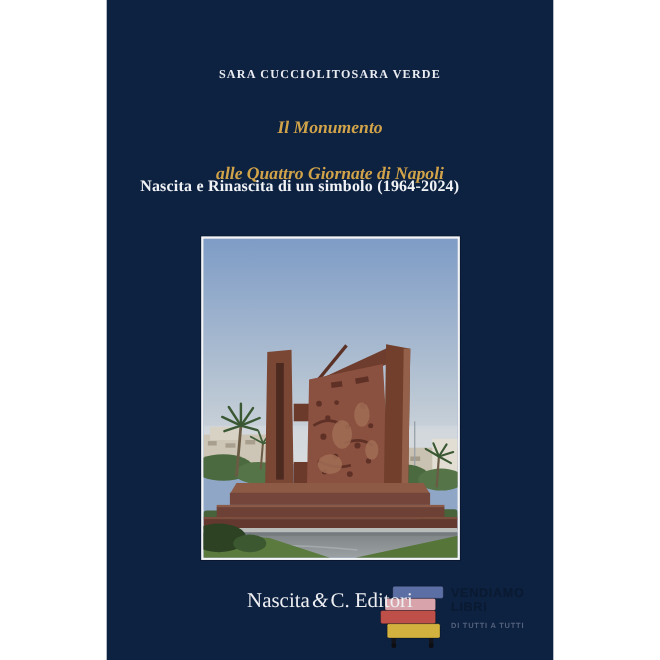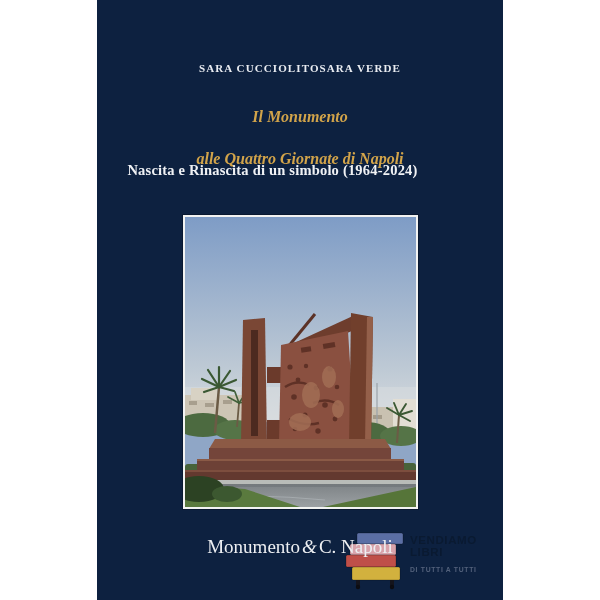--- a/index.html
+++ b/index.html
@@ -237,21 +237,21 @@
         <path d="M0,281 q70,-5 140,2" stroke="#aeb3b6" stroke-width="1.2" fill="none" opacity="0.7"></path>
 
         <polygon points="0,268 60,272 115,290 0,290" fill="#5a7a3e"></polygon>
         <ellipse cx="14" cy="272" rx="25" ry="13" fill="#2c4223"></ellipse>
         <ellipse cx="42" cy="277" rx="15" ry="8" fill="#3c5830"></ellipse>
         <polygon points="138,290 231,270 231,290" fill="#567539"></polygon>
       </svg>
     </div>
 
     <div class="publisher">
-      <span>Monumento</span><span class="amp">&amp;</span><span>C. Napoli</span>
+      <span>Nascita</span><span class="amp">&amp;</span><span>C. Editori</span>
     </div>
 
     <div class="bookseller-logo">
       <svg width="62" height="60" viewBox="0 0 62 60" xmlns="http://www.w3.org/2000/svg">
         <rect x="14" y="3" width="46" height="11" rx="1.5" stroke="rgba(0,0,0,0.3)" stroke-width="0.8" fill="#5b6fa5"></rect>
         <rect x="7" y="14" width="46" height="11" rx="1.5" stroke="rgba(0,0,0,0.3)" stroke-width="0.8" fill="#d8a3ab"></rect>
         <rect x="3" y="25" width="50" height="12" rx="1.5" stroke="rgba(0,0,0,0.3)" stroke-width="0.8" fill="#bf4f49"></rect>
         <rect x="9" y="37" width="48" height="13" rx="1.5" stroke="rgba(0,0,0,0.3)" stroke-width="0.8" fill="#d2b13e"></rect>
         <rect x="13" y="50" width="4" height="6" fill="#14141c"></rect>
         <rect x="47" y="50" width="4" height="6" fill="#14141c"></rect>

